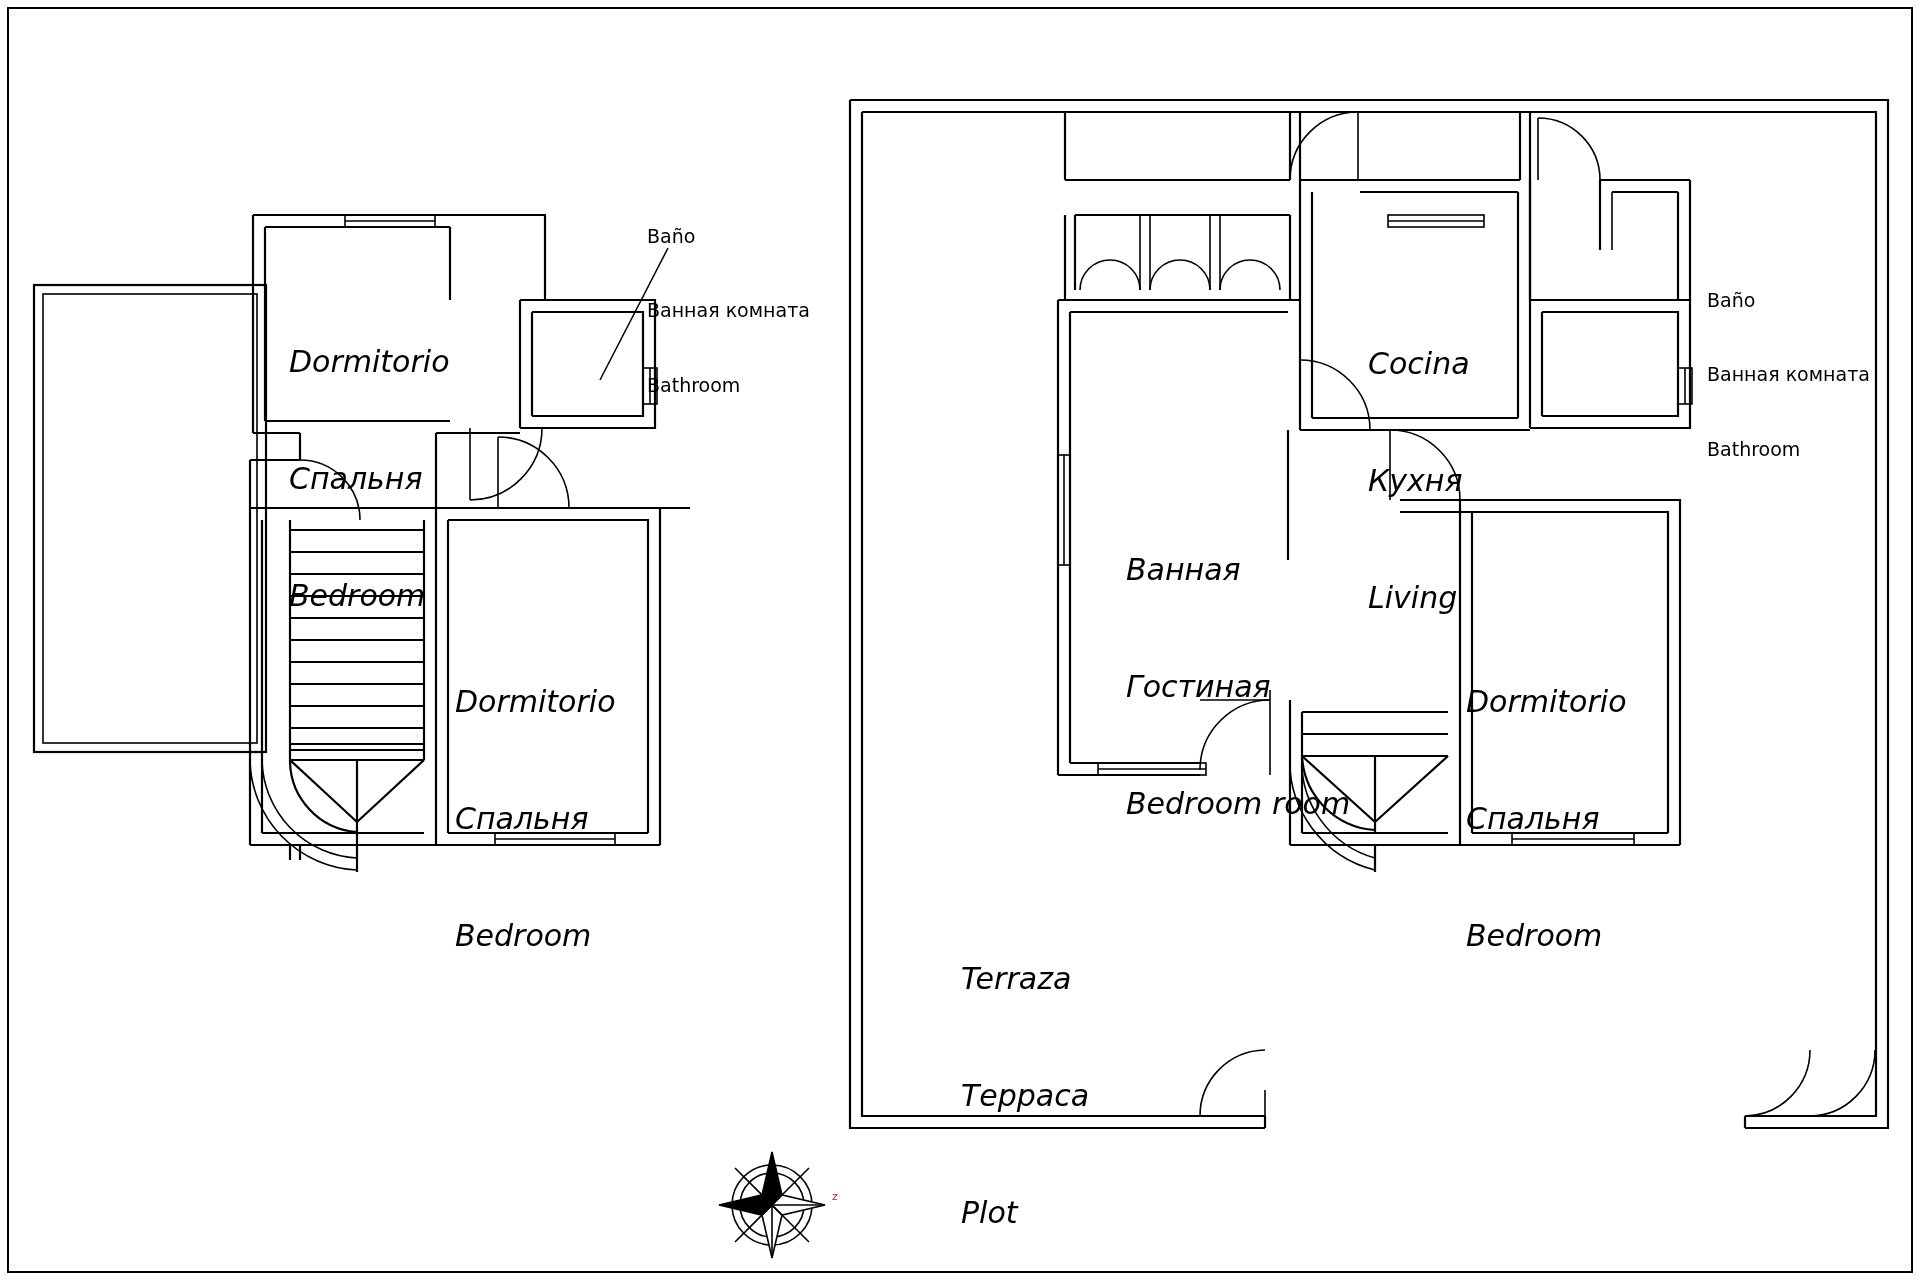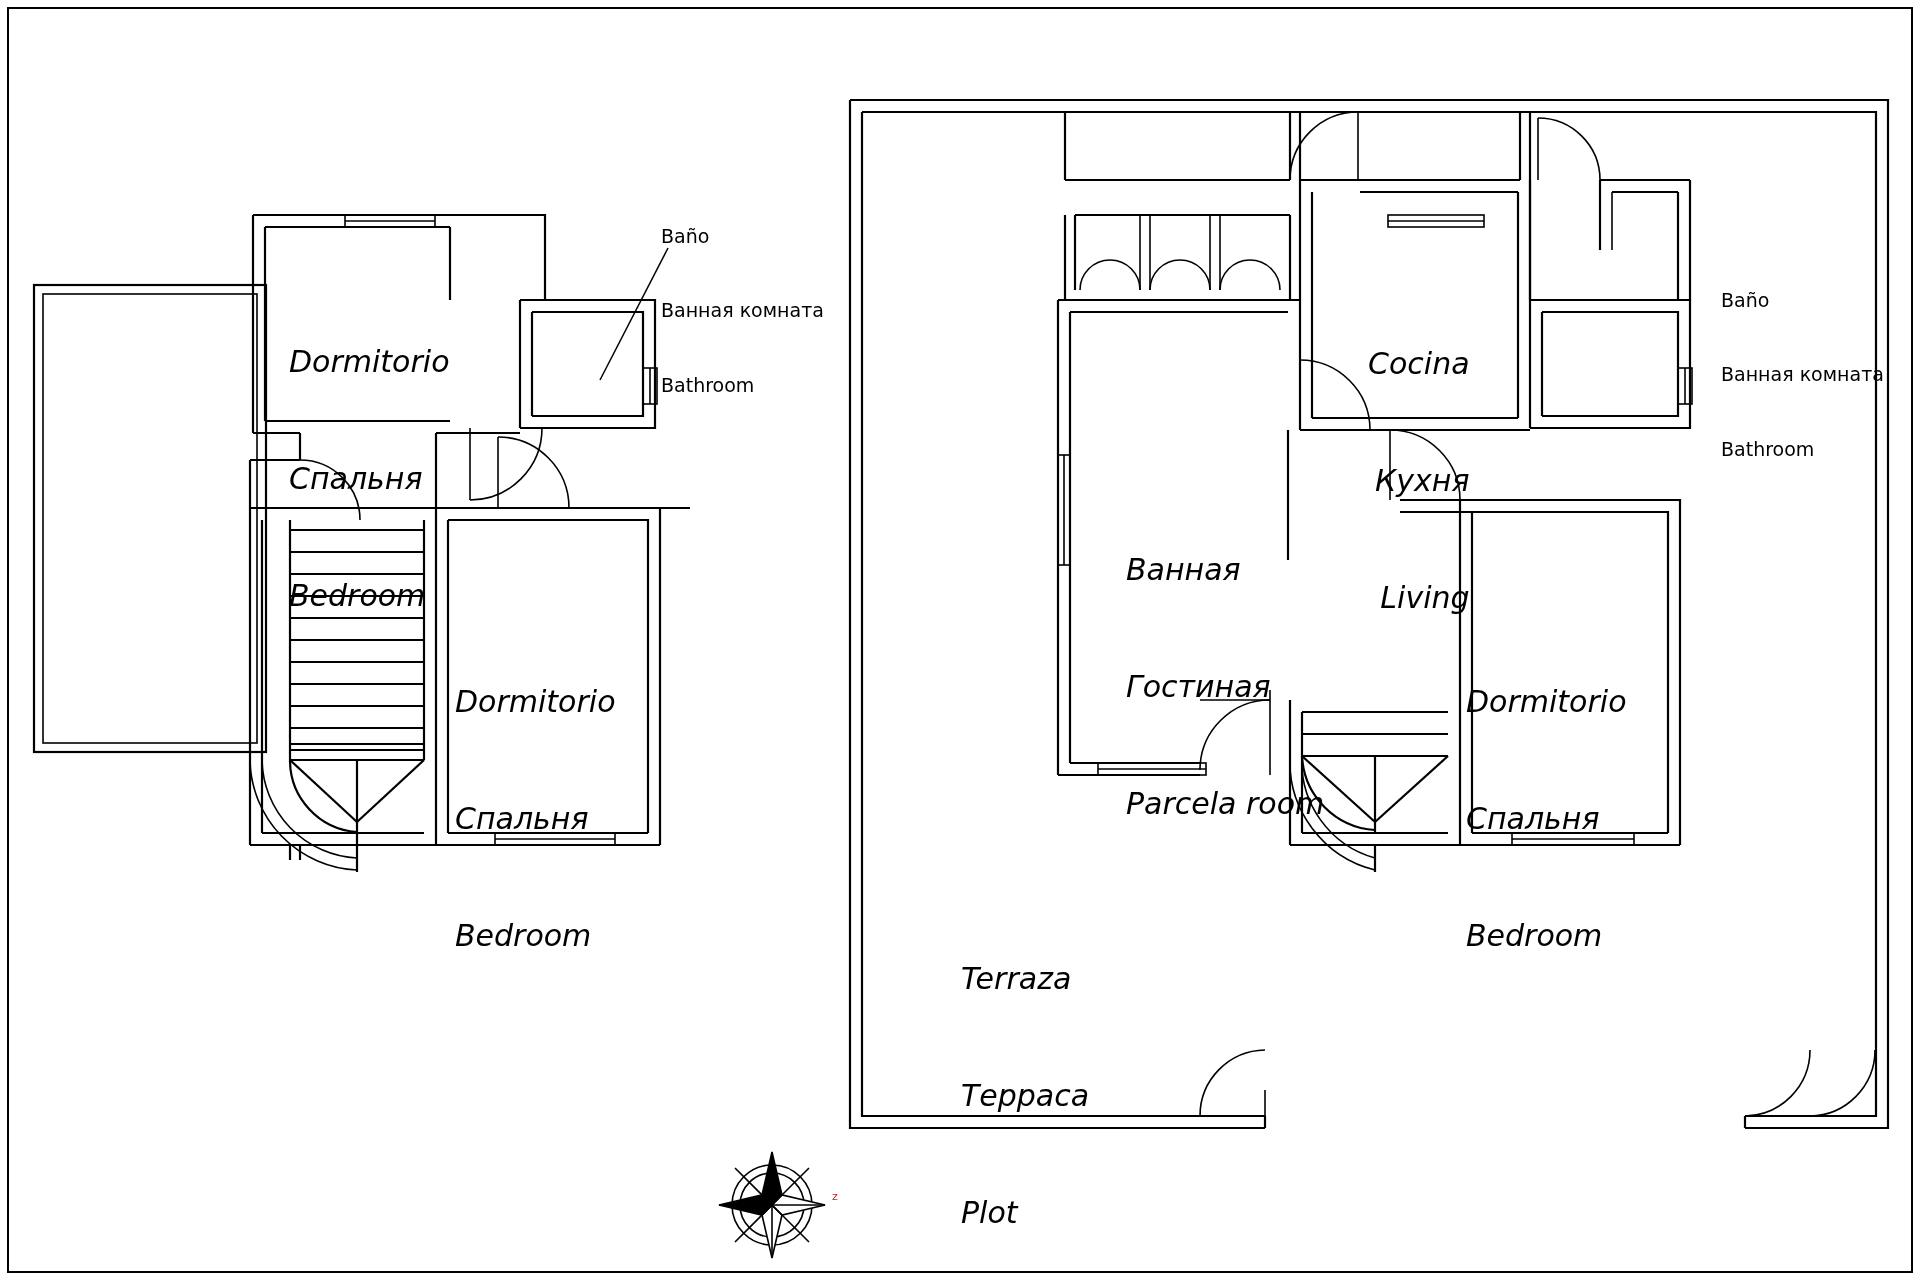--- a/index.html
+++ b/index.html
@@ -34,21 +34,20 @@
     white-space: pre;
     line-height: 1.30;
     color: #000000;
   }
   .label-lg {
     font-size: 30px;
     font-style: italic;
   }
   .label-sm {
     font-size: 19px;
-    margin-left: 14px;
   }
   .label div {
     white-space: pre;
   }
 </style>
 </head>
 <body>
 
 <div id="floorplan-root">
 
@@ -345,30 +344,30 @@
     <div>Спальня</div>
     <div>Bedroom</div>
   </div>
 
   <div class="label label-sm" style="left:647px; top:175px;">
     <div>Baño</div>
     <div>Ванная комната</div>
     <div>Bathroom</div>
   </div>
 
-  <div class="label label-lg" style="left:1368px; top:266px;text-align:right;">
+  <div class="label label-lg" style="left:1368px; top:266px;">
     <div>Cocina</div>
     <div>Кухня</div>
     <div>Living</div>
   </div>
 
   <div class="label label-lg" style="left:1126px; top:472px;">
     <div>Ванная</div>
     <div>Гостиная</div>
-    <div>Parcela room</div>
+    <div>Bedroom room</div>
   </div>
 
   <div class="label label-lg" style="left:1466px; top:604px;">
     <div>Dormitorio</div>
     <div>Спальня</div>
     <div>Bedroom</div>
   </div>
 
   <div class="label label-lg" style="left:961px; top:881px;">
     <div>Terraza</div>

